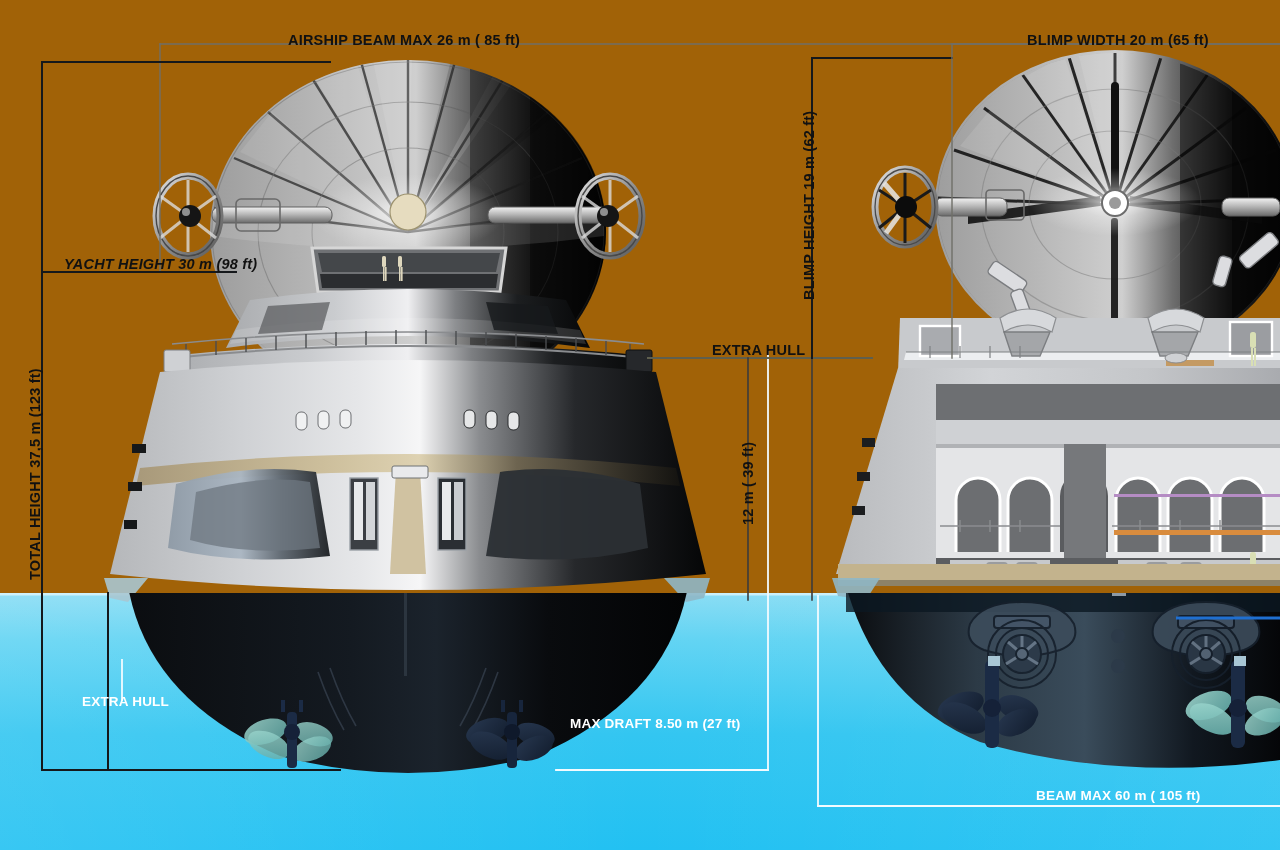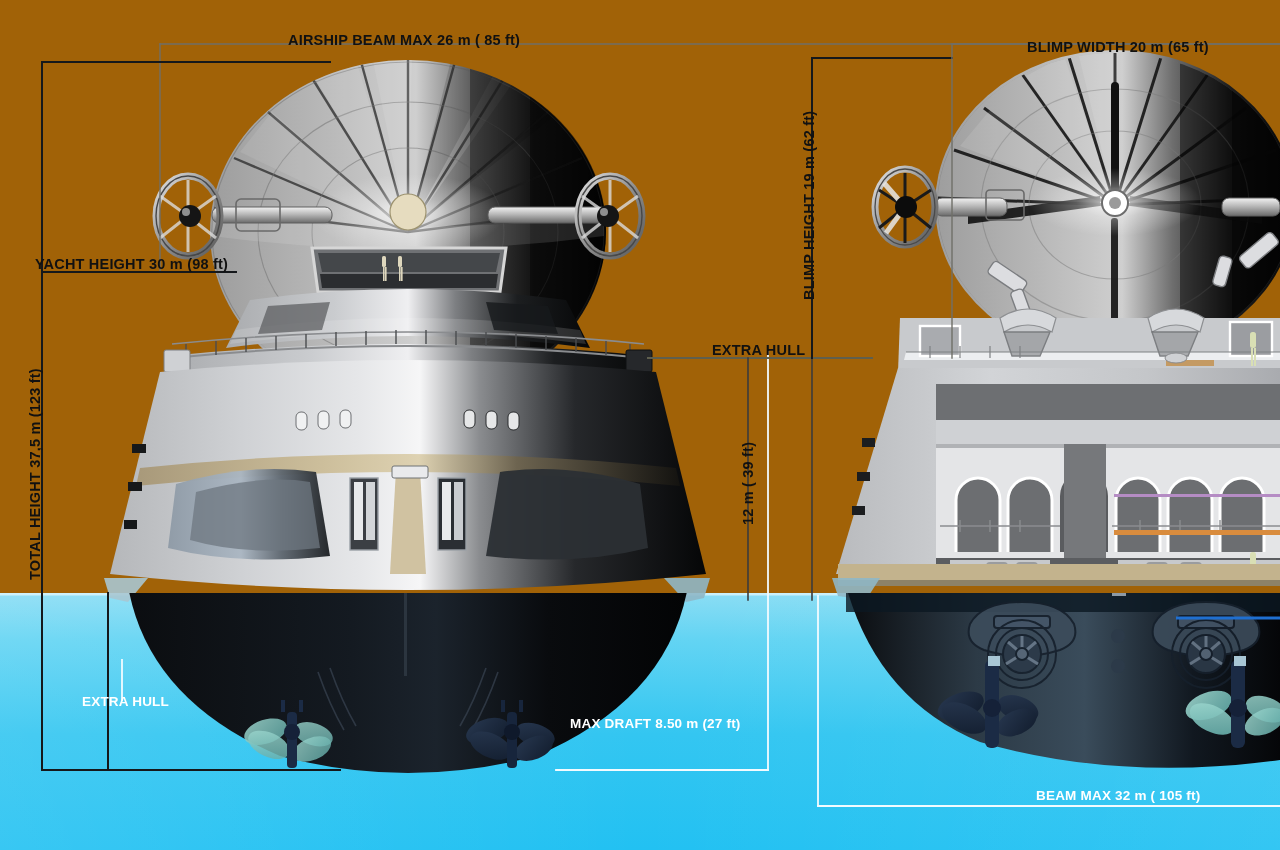--- a/index.html
+++ b/index.html
@@ -659,31 +659,31 @@
       </g>
 
       <g stroke="#15181b" stroke-width="2">
         <path d="M108,593 L108,770"></path>
       </g>
     </g>
   </svg>
 
   <div class="lbl" style="left:288px; top:33px; font-size:14.5px;">AIRSHIP BEAM MAX 26 m ( 85 ft)</div>
 
-  <div class="lbl" style="left:1027px; top:40px; font-size:14.5px;">BLIMP WIDTH 20 m (65 ft)</div>
-
-  <div class="lbl" style="left:35px; top:257px; font-size:14.5px;">YACHT HEIGHT 30 m (98 ft)</div>
+  <div class="lbl" style="left:1027px; top:33px; font-size:14.5px;">BLIMP WIDTH 20 m (65 ft)</div>
+
+  <div class="lbl" style="left:64px; top:257px; font-size:14.5px;font-style:italic;">YACHT HEIGHT 30 m (98 ft)</div>
 
   <div class="lbl vert" style="left:802px; top:300px; font-size:14.5px; transform:rotate(-90deg);">BLIMP HEIGHT 19 m (62 ft)</div>
 
   <div class="lbl vert" style="left:28px; top:580px; font-size:14.5px; transform:rotate(-90deg);">TOTAL HEIGHT 37,5 m (123 ft)</div>
 
   <div class="lbl" style="left:712px; top:343px; font-size:14.5px;">EXTRA HULL</div>
 
   <div class="lbl vert" style="left:741px; top:525px; font-size:14.5px; transform:rotate(-90deg);">12 m ( 39 ft)</div>
 
   <div class="lbl water" style="left:82px; top:695px; font-size:13.5px;">EXTRA HULL</div>
 
   <div class="lbl water" style="left:570px; top:717px; font-size:13.5px;">MAX DRAFT 8.50 m (27 ft)</div>
 
-  <div class="lbl water" style="left:1036px; top:789px; font-size:13.5px;">BEAM MAX 32 m ( 105 ft)</div>
+  <div class="lbl water" style="left:1036px; top:789px; font-size:13.5px;">BEAM MAX 60 m ( 105 ft)</div>
 
 </div>
 
 </body></html>

